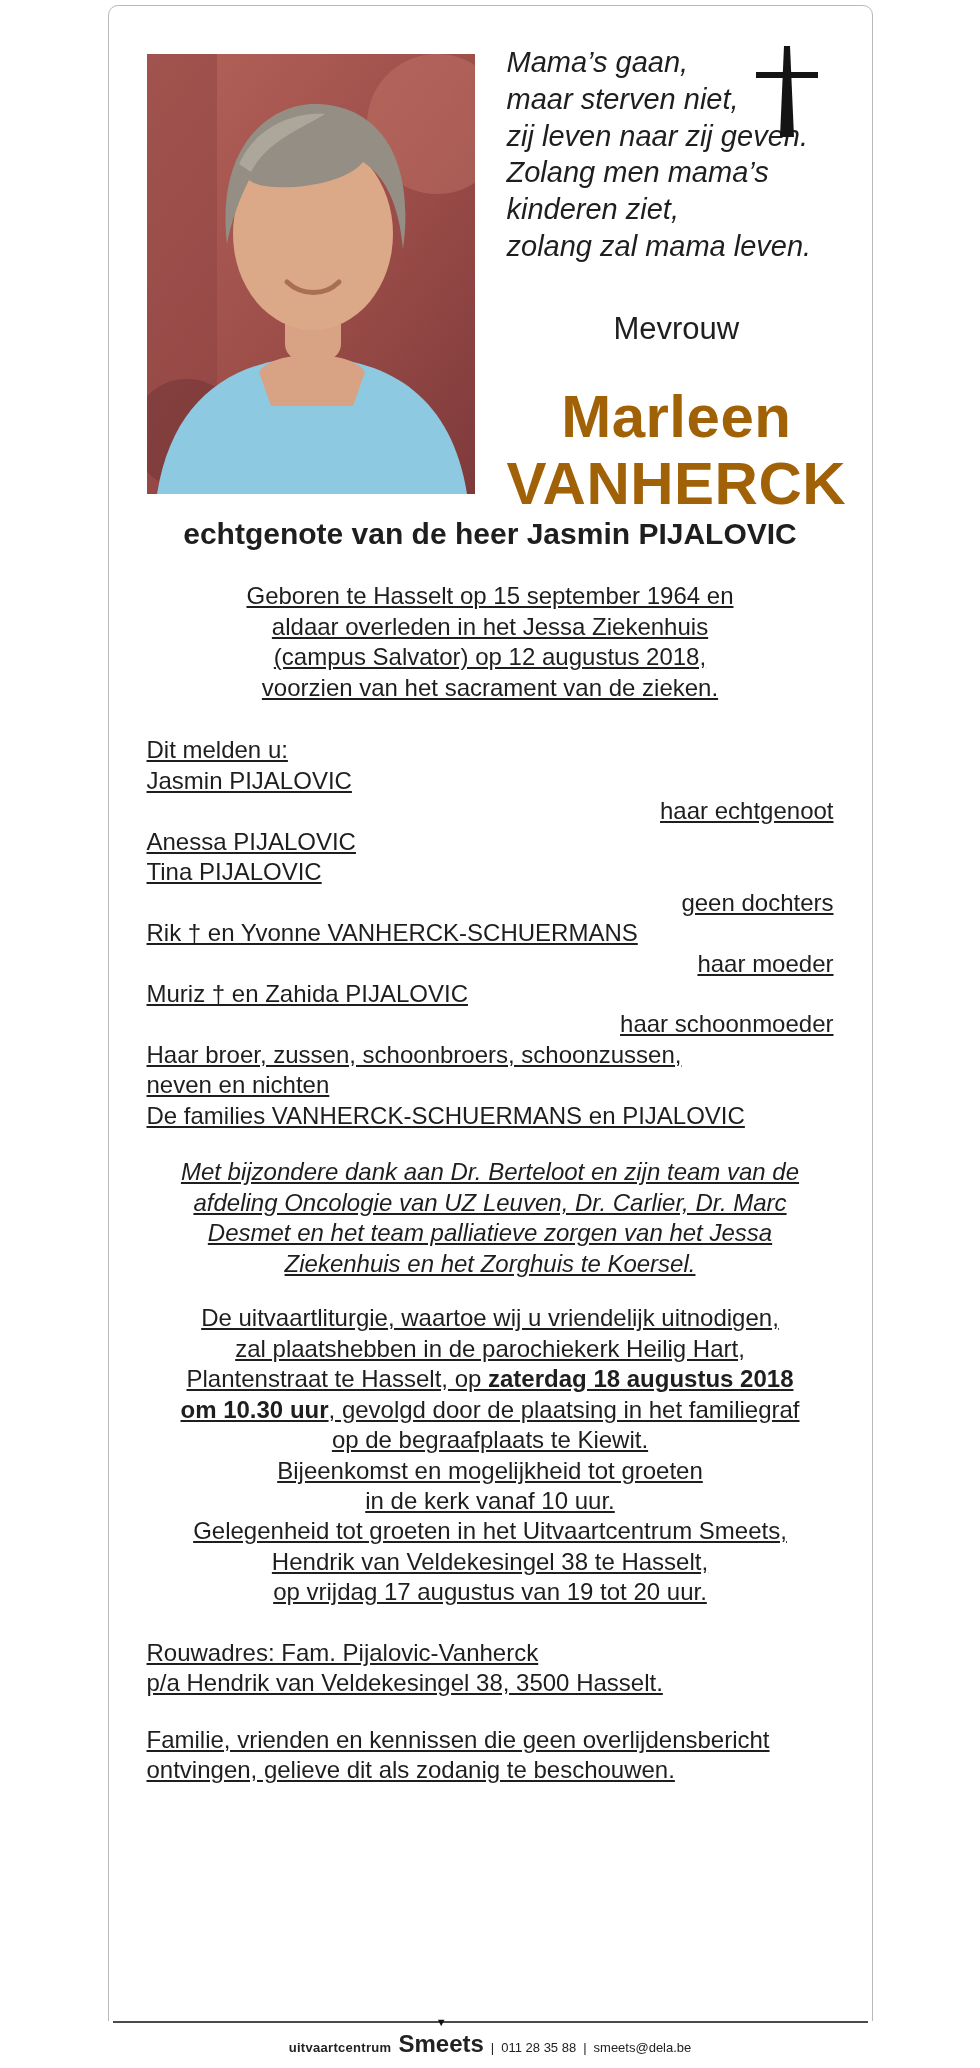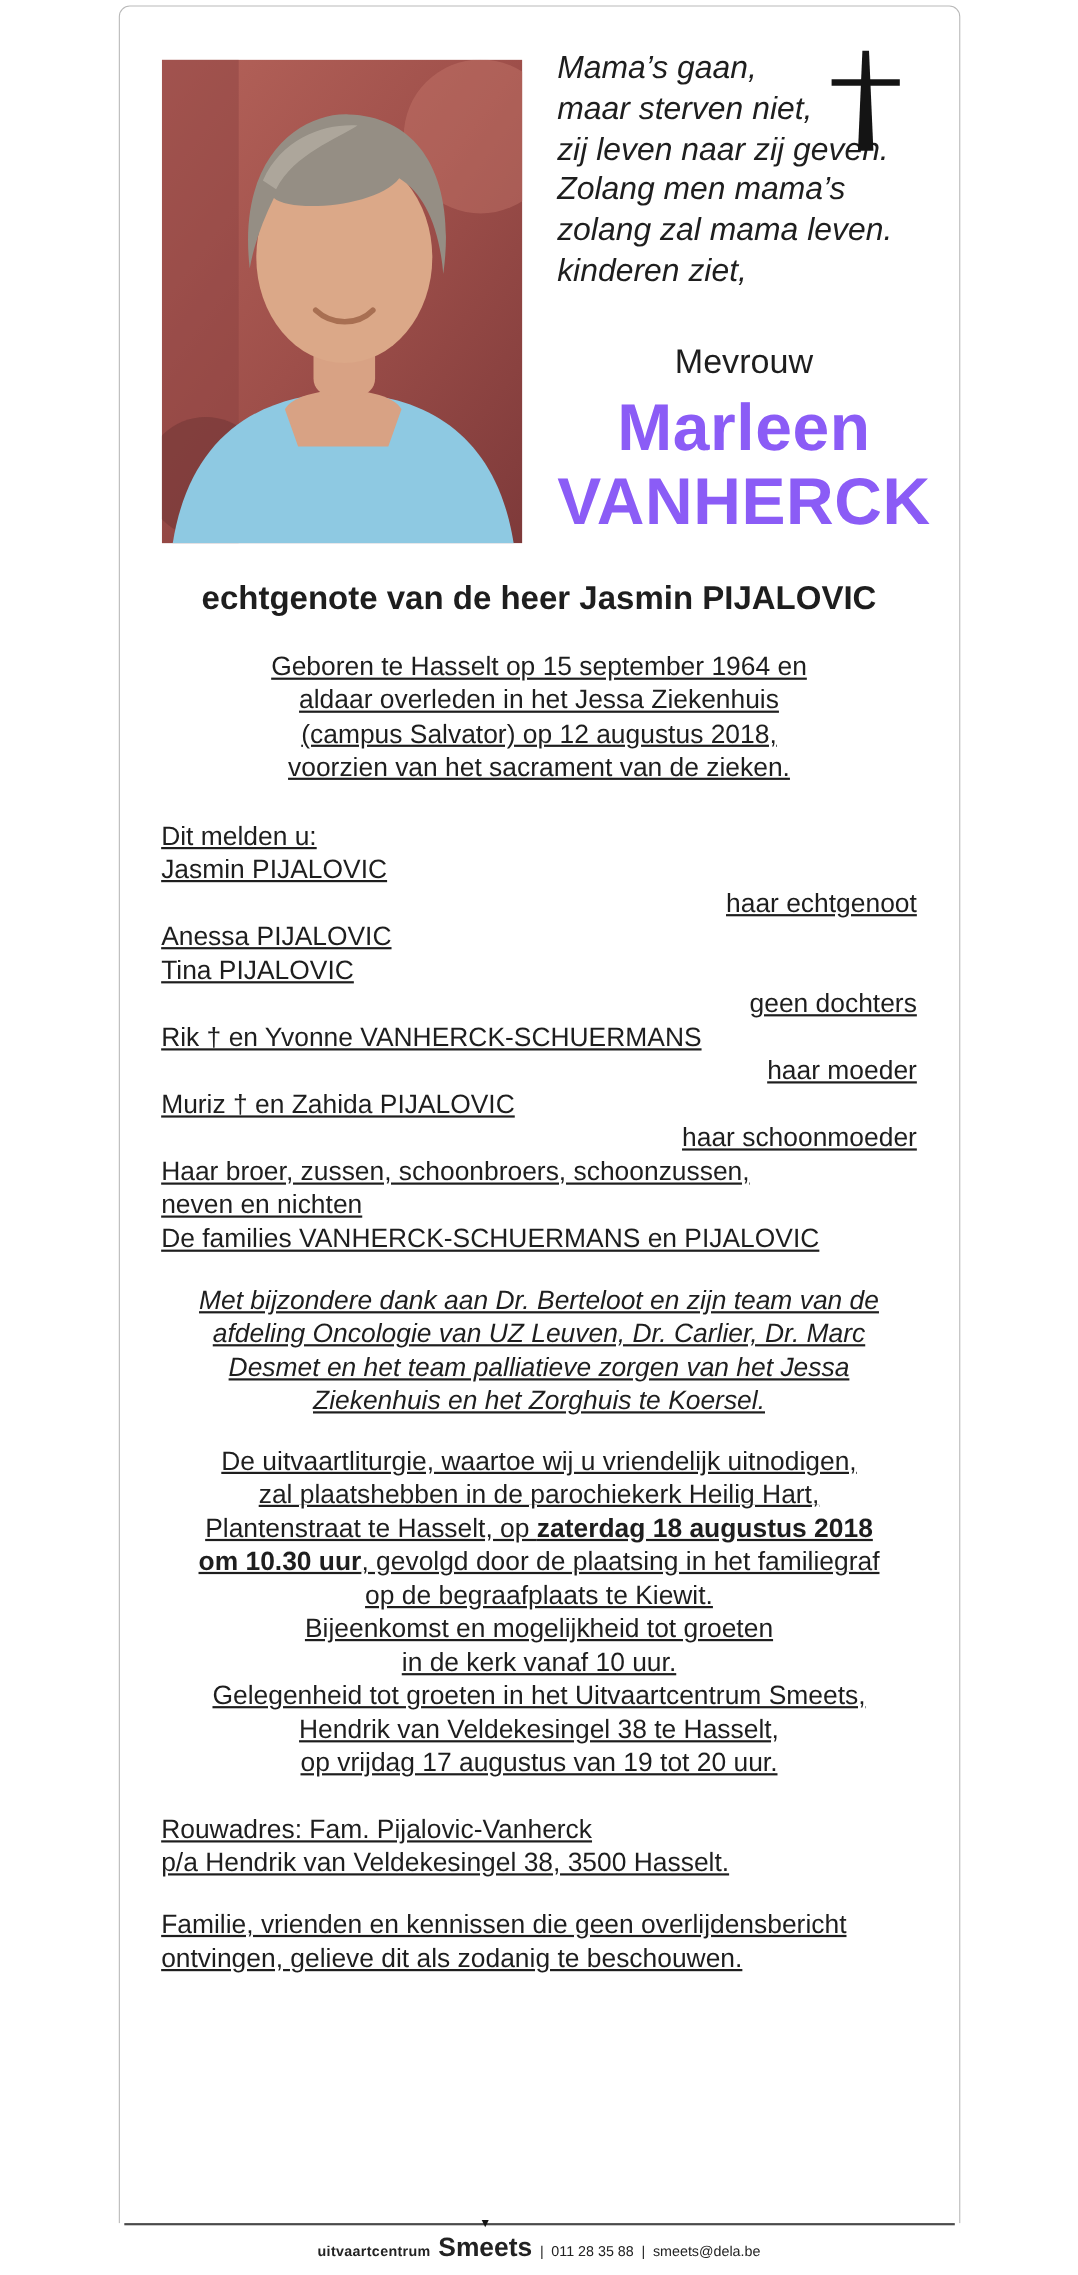--- a/index.html
+++ b/index.html
@@ -18,24 +18,24 @@
   .top { display:flex; align-items:flex-start; }
   .photo-wrap { flex:none; width:328px; height:440px; margin-top:10px; overflow:hidden; }
   .right-col { flex:1; position:relative; padding-left:32px; box-sizing:border-box; }
   .cross-wrap { position:absolute; top:2px; right:26px; }
 
   .poem { font-style:italic; font-size:29px; line-height:1.27; }
   .poem-line { display:block; }
 
   .honorific { text-align:center; font-size:31px; margin-top:46px; }
   .deceased-name { text-align:center; font-weight:bold; font-size:60px; line-height:1.12;
-    margin-top:8px; letter-spacing:0.5px; color:#8b5cf6; }
+    margin-top:36px; letter-spacing:0.5px; color:#a16207; }
   .deceased-name span { display:block; }
 
-  .relation { text-align:center; font-weight:bold; font-size:30px; margin-top:34px; }
+  .relation { text-align:center; font-weight:bold; font-size:30px; }
 
   .para { font-size:24px; line-height:1.27;text-decoration:underline; }
   .para .line { display:block; }
   .center { text-align:center; }
   .italic { font-style:italic; }
   .bold { font-weight:bold; }
 
   .birth { margin-top:30px; }
   .announce { margin-top:32px; }
   .announce .role { display:block; text-align:right; }
@@ -101,22 +101,22 @@
             <polygon points="30,0 36,0 40,91 26,91" fill="#141414"></polygon>
             <polygon points="2,26 64,26 64,32 2,32" fill="#141414"></polygon>
           </svg>
         </div>
 
         <div class="poem">
           <span class="poem-line">Mama’s gaan,</span>
           <span class="poem-line">maar sterven niet,</span>
           <span class="poem-line">zij leven naar zij geven.</span>
           <span class="poem-line">Zolang men mama’s</span>
+          <span class="poem-line">kinderen ziet,</span>
           <span class="poem-line">zolang zal mama leven.</span>
-          <span class="poem-line">kinderen ziet,</span>
         </div>
 
         <div class="honorific">Mevrouw</div>
 
         <div class="deceased-name">
           <span>Marleen</span>
           <span>VANHERCK</span>
         </div>
       </div>
     </div>

